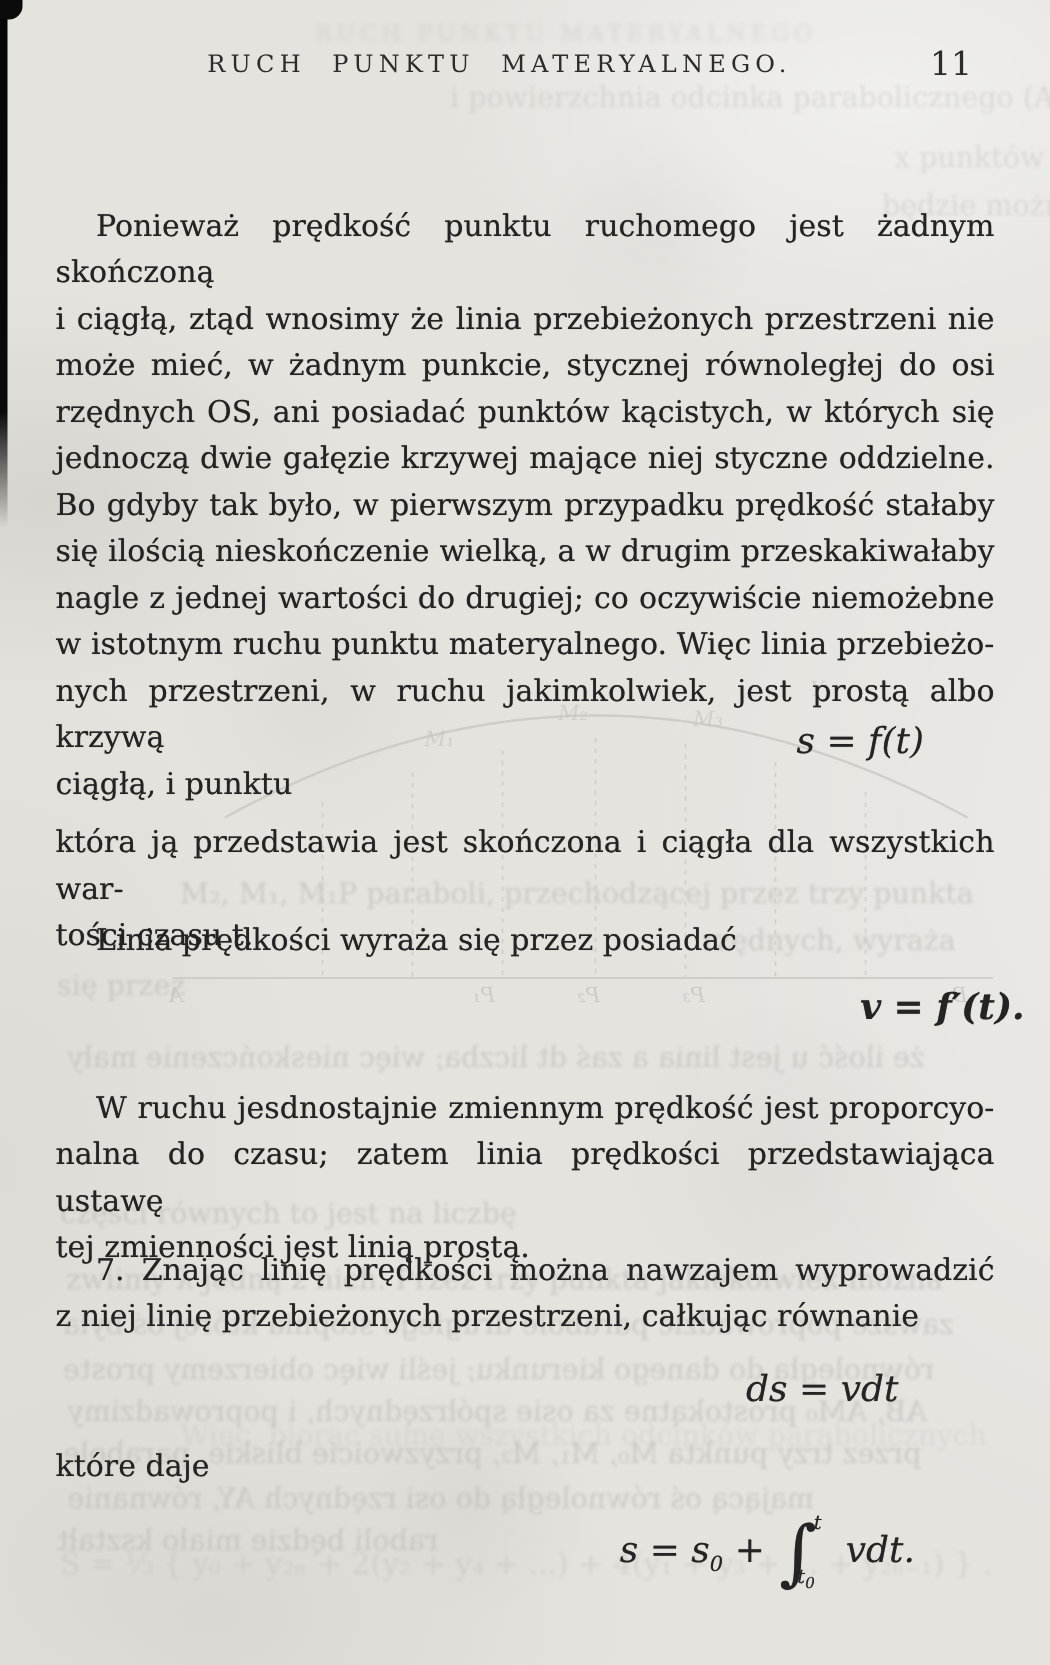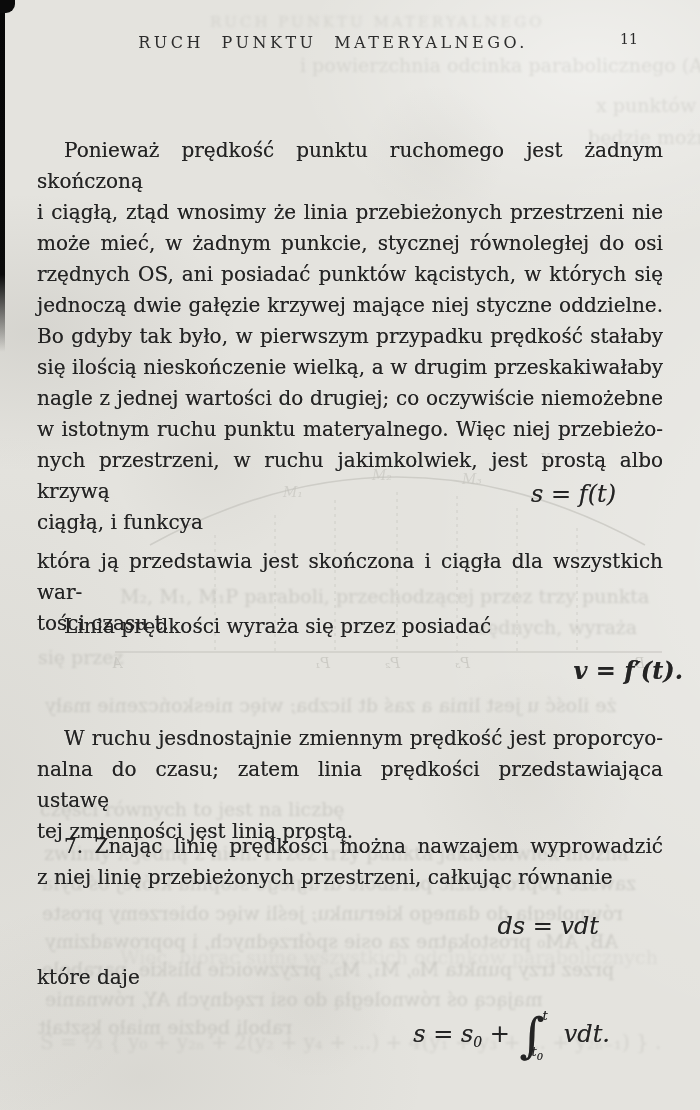--- a/index.html
+++ b/index.html
@@ -33,21 +33,21 @@
     opacity:.52;font-size:19px;z-index:1;}
   .ghost.mir{transform:scaleX(-1);}
   .ghost.g2{opacity:.33;}
   .ghost.g3{opacity:.22;}
   .ghost.hdrg{font-size:15px;letter-spacing:3px;filter:blur(1.6px);opacity:.35;}
   .ghost-fig{position:absolute;left:0;top:440px;z-index:1;pointer-events:none;}
   
   .running-title{position:absolute;left:37px;top:33px;width:626px;text-align:center;
     transform:translateX(-17px);font-size:16px;letter-spacing:3.5px;word-spacing:9px;
     color:#2c2c2c;z-index:2;}
-  .page-number{position:absolute;left:620px;top:31px;font-size:14px;color:#2b2b2b;z-index:2;}
+  .page-number{position:absolute;left:620px;top:31px;font-size:22px;color:#2b2b2b;z-index:2;}
   
   .pblock{position:absolute;left:37px;width:626px;z-index:2;}
   .tline{font-size:20px;line-height:31px;text-align:justify;text-align-last:justify;
     color:#232323;text-shadow:0 0 .5px rgba(20,20,20,.55);}
   .tl-last{text-align-last:left;}
   .tl-indent{text-indent:27px;}
   
   .fblock{position:absolute;left:37px;width:626px;text-align:right;z-index:2;}
   .math{font-style:italic;font-size:24px;color:#242424;text-shadow:0 0 .5px rgba(20,20,20,.5);
     display:inline-block;}
@@ -124,23 +124,23 @@
 
   <div class="pblock" style="top:135px">
     <div class="tline tl-indent">Ponieważ prędkość punktu ruchomego jest żadnym skończoną</div>
     <div class="tline">i ciągłą, ztąd wnosimy że linia przebieżonych przestrzeni nie</div>
     <div class="tline">może mieć, w żadnym punkcie, stycznej równoległej do osi</div>
     <div class="tline">rzędnych OS, ani posiadać punktów kącistych, w których się</div>
     <div class="tline">jednoczą dwie gałęzie krzywej mające niej styczne oddzielne.</div>
     <div class="tline">Bo gdyby tak było, w pierwszym przypadku prędkość stałaby</div>
     <div class="tline">się ilością nieskończenie wielką, a w drugim przeskakiwałaby</div>
     <div class="tline">nagle z jednej wartości do drugiej; co oczywiście niemożebne</div>
-    <div class="tline">w istotnym ruchu punktu materyalnego. Więc niej przebieżo-</div>
+    <div class="tline">w istotnym ruchu punktu materyalnego. Więc linia przebieżo-</div>
     <div class="tline">nych przestrzeni, w ruchu jakimkolwiek, jest prostą albo krzywą</div>
-    <div class="tline tl-last">ciągłą, i funkcya</div>
+    <div class="tline tl-last">ciągłą, i punktu</div>
   </div>
 
   <div class="fblock" style="top:480px">
     <span class="math shift-f1">s = f(t)</span>
   </div>
 
   <div class="pblock" style="top:546px">
     <div class="tline">która ją przedstawia jest skończona i ciągła dla wszystkich war-</div>
     <div class="tline tl-last">tości czasu t.</div>
   </div>

